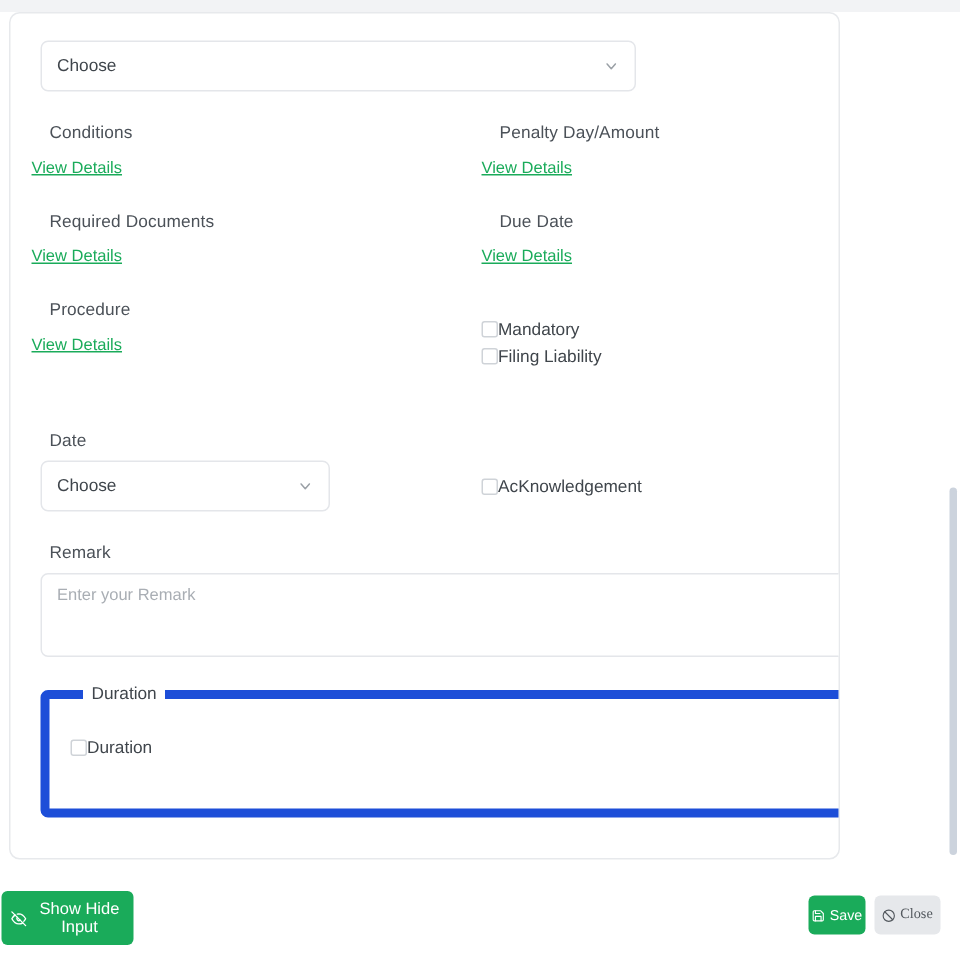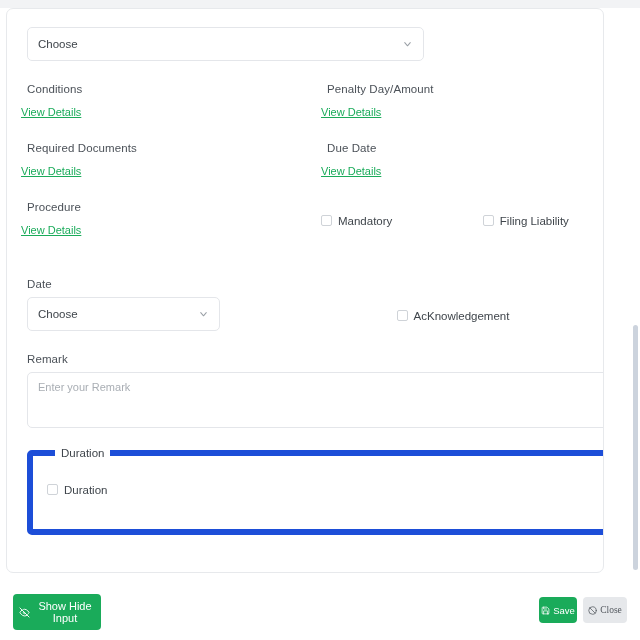--- a/index.html
+++ b/index.html
@@ -19,40 +19,40 @@
   }
   
   .top-strip {
     position: absolute; top: 0; left: 0;
     width: 640px; height: 8px;
     background: #f2f3f5;
   }
   .card {
     position: absolute;
     top: 8px; left: 6px;
-    width: 598px; height: 565px;
+    width: 554px; height: 565px;
     background: #ffffff;
     border: 1px solid #e7e9ec;
     border-radius: 7px;
     overflow: hidden;
   }
   .card-body {
     position: relative;
     padding: 12px 18px 0 14px;
   }
 
   
   .row { display: flex; width: 100%; }
   .col-left  { width: 300px; flex: 0 0 300px; }
   .col-right { flex: 1 1 auto; }
 
   .field-label {
     font-size: 11.5px;
     color: #4b5158;
-    margin: 0 0 7px 6px;
+    margin: 0 0 7px 12px;
     letter-spacing: .1px;
   }
   .view-link {
     display: inline-block;
     font-size: 11px;
     color: #1aab5a;
     text-decoration: underline;
     cursor: pointer;
   }
 
@@ -76,21 +76,20 @@
     width: 11px; height: 11px;
     color: #9aa0a6;
   }
   .select-top { width: 397px; margin: 6px 0 0 6px; }
   .select-state { width: 193px; margin: 0 0 0 6px; }
 
   
   .chk-wrap {
     display: inline-flex;
     align-items: center;
-    gap: 6px;
     font-size: 11.5px;
     color: #3f454b;
     cursor: pointer;
   }
   .chk-box {
     width: 11px; height: 11px;
     border: 1px solid #cfd3d8;
     border-radius: 2px;
     background: #fff;
     flex: 0 0 11px;
@@ -146,21 +145,21 @@
     align-items: center;
     justify-content: center;
     gap: 5px;
     font-size: 11px;
     border: none;
     border-radius: 4px;
     cursor: pointer;
     font-family: "Liberation Sans", sans-serif;
   }
   .btn-show {
-    position: absolute; left: 13px; top: 4px;
+    position: absolute; left: 1px; top: 4px;
     width: 88px; height: 36px;
     background: #1aab5a;
     color: #ffffff;
   }
   .btn-save {
     position: absolute; left: 539px; top: 7px;
     width: 38px; height: 26px;
     background: #1aab5a;
     color: #ffffff;
     font-size: 9.5px;
@@ -267,21 +266,21 @@
           <div class="field-label">Date</div>
           <div class="select select-state">
             <span>Choose</span>
             <span class="chev">
               <svg viewBox="0 0 24 24" width="11" height="11" fill="none" stroke="currentColor" stroke-width="2.2" stroke-linecap="round" stroke-linejoin="round">
                   <polyline points="6 9 12 16 18 9"></polyline>
                 </svg>
             </span>
           </div>
         </div>
-        <div class="col-right" style="padding-top:29px;text-align:center;">
+        <div class="col-right" style="padding-top:29px;">
           <label class="chk-wrap">
             <span class="chk-box"></span>
             <span>AcKnowledgement</span>
           </label>
         </div>
       </div>
 
       <div class="spacer-22"></div>
 
       <div>

